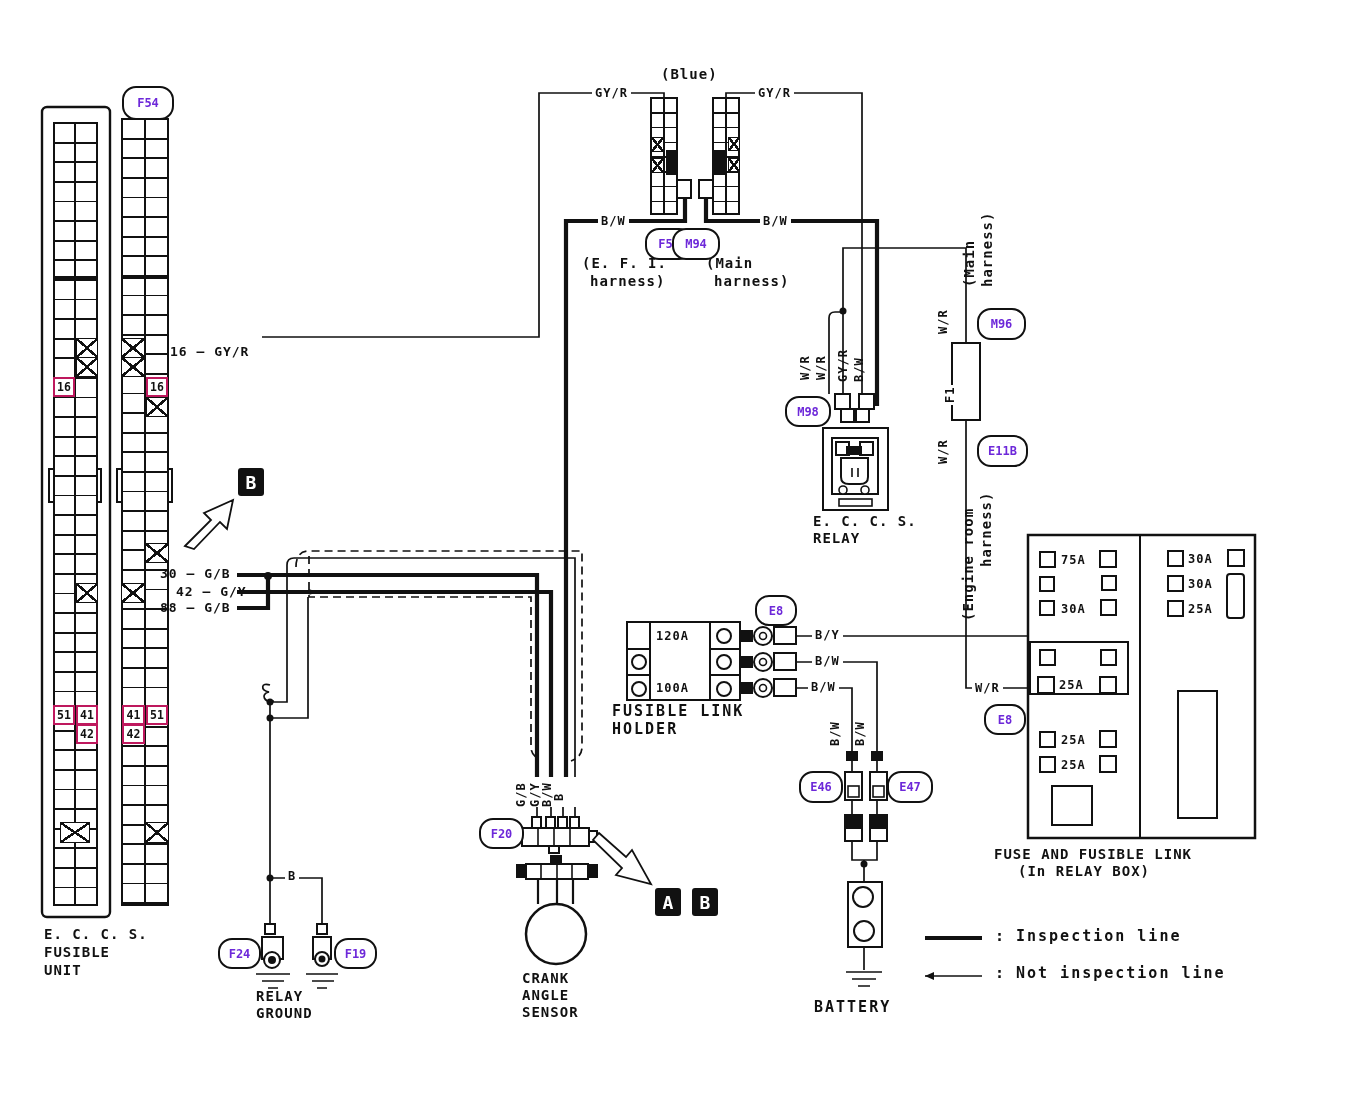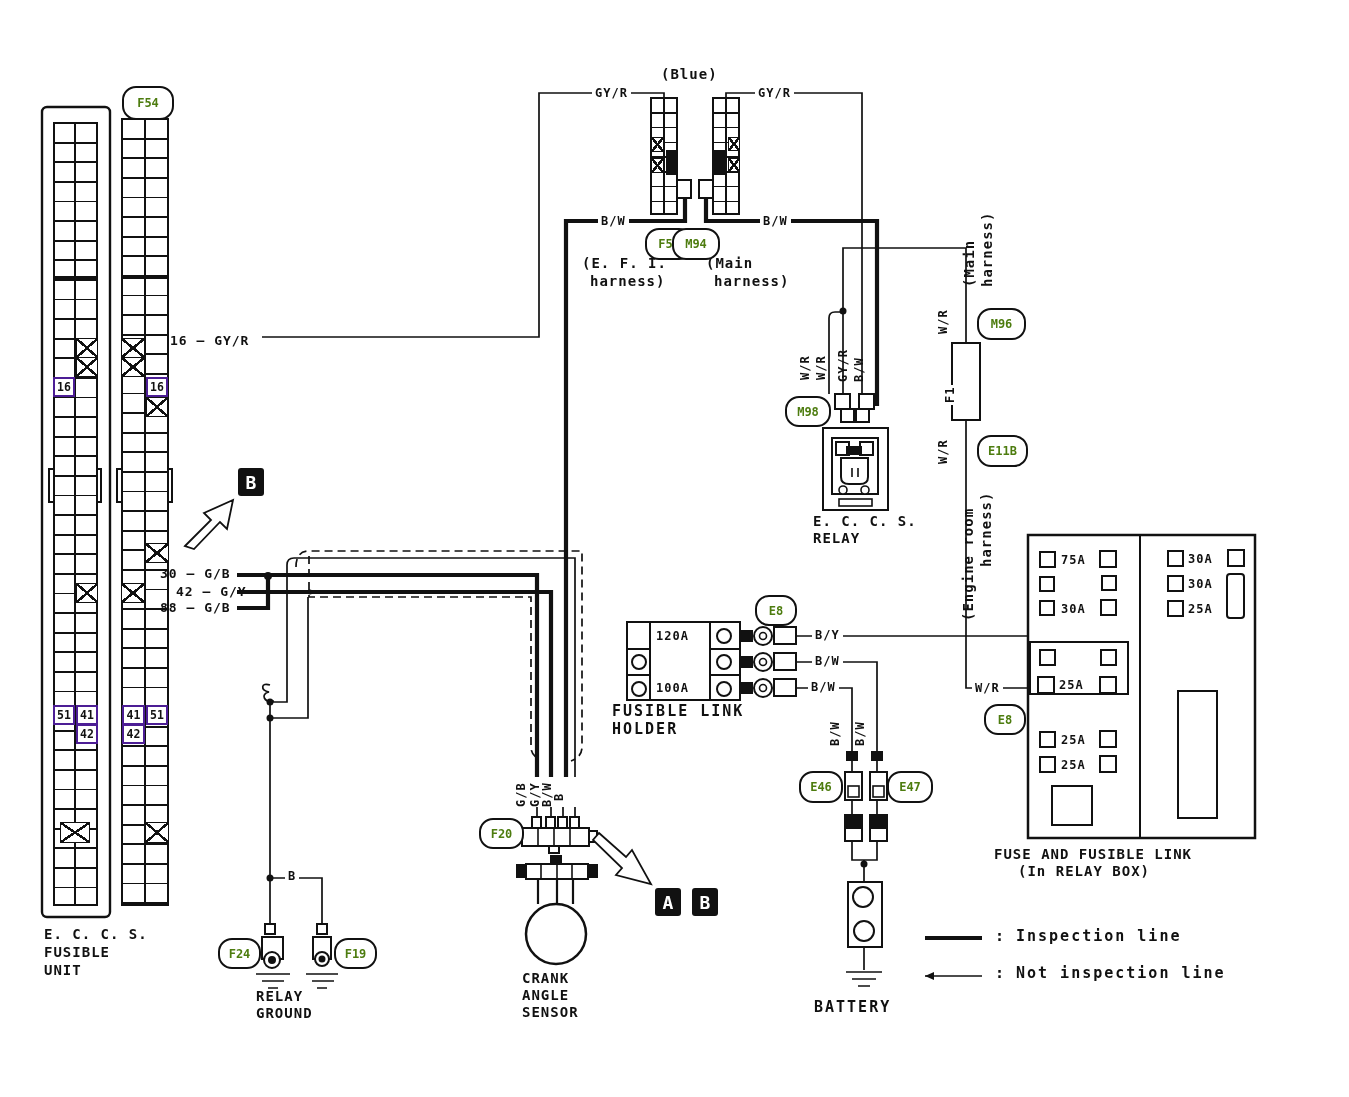--- a/index.html
+++ b/index.html
@@ -9,35 +9,35 @@
   .lbl{position:absolute;font:bold 13px "DejaVu Sans Mono",monospace;color:#111;
        letter-spacing:1px;white-space:nowrap;line-height:15px;}
   .lbl.bg{background:#fff;padding:0 3px;}
   .lbl.big{font-size:15px;letter-spacing:2px;}
   .lbl.med{font-size:14px;letter-spacing:1px;}
   .lbl.sm{font-size:12px;}
   .rot{transform:rotate(-90deg);transform-origin:0 100%;line-height:15px;}
   .rot.bg{background:#fff;padding:0 2px;}
   .oval{position:absolute;border:2px solid #111;border-radius:14px;background:#fff;
         font:bold 12px "DejaVu Sans Mono",monospace;display:flex;align-items:center;
-        justify-content:center;color:#4d7c0f;z-index:6;}
+        justify-content:center;color:#6d28d9;z-index:6;}
   .marker{position:absolute;background:#111;color:#fff;font:bold 18px "DejaVu Sans Mono",monospace;
         display:flex;align-items:center;justify-content:center;border-radius:3px;z-index:6;}
   .grid{position:absolute;border:2px solid #111;box-sizing:border-box;background-color:#fff;z-index:2;}
   .g40{background-image:
     linear-gradient(to right, transparent 0, transparent calc(50% - 1px), #111 calc(50% - 1px), #111 calc(50% + 1px), transparent calc(50% + 1px)),
     repeating-linear-gradient(to bottom, transparent 0, transparent 17.8px, #111 17.8px, #111 19.6px);}
   .g8{background-image:
     linear-gradient(to right, transparent 0, transparent calc(50% - 1px), #111 calc(50% - 1px), #111 calc(50% + 1px), transparent calc(50% + 1px)),
     repeating-linear-gradient(to bottom, transparent 0, transparent 13.2px, #111 13.2px, #111 14.75px);}
   .xc{position:absolute;z-index:3;background-color:#fff;background-image:
     linear-gradient(to top right, transparent calc(50% - 1.2px), #111 calc(50% - 1.2px), #111 calc(50% + 1.2px), transparent calc(50% + 1.2px)),
     linear-gradient(to bottom right, transparent calc(50% - 1.2px), #111 calc(50% - 1.2px), #111 calc(50% + 1.2px), transparent calc(50% + 1.2px));
     border:1.5px solid #111;box-sizing:border-box;}
-  .pincell{position:absolute;border:2px solid #4c1d95;background:#fff;z-index:3;box-sizing:border-box;
+  .pincell{position:absolute;border:2px solid #be185d;background:#fff;z-index:3;box-sizing:border-box;
     font:bold 11.5px "DejaVu Sans Mono",monospace;display:flex;align-items:center;justify-content:center;color:#111;}
   .fillblk{position:absolute;background:#111;z-index:3;}
   .sep{position:absolute;background:#111;z-index:3;}
   .flbl{position:absolute;font:bold 12px "DejaVu Sans Mono",monospace;background:#fff;
         padding:0 2px;letter-spacing:1px;white-space:nowrap;z-index:5;}
   .txt-layer{position:absolute;left:0;top:0;width:100%;height:100%;z-index:4;}
 </style>
 </head>
 <body>
 
@@ -273,21 +273,21 @@
     <div class="lbl bg sm" style="left:755px;top:86px">GY/R</div>
     <div class="lbl bg sm" style="left:598px;top:214px">B/W</div>
     <div class="lbl bg sm" style="left:760px;top:214px">B/W</div>
     <div class="lbl med" style="left:582px;top:256px">(E. F. I.</div>
     <div class="lbl med" style="left:590px;top:274px">harness)</div>
     <div class="lbl med" style="left:706px;top:256px">(Main</div>
     <div class="lbl med" style="left:714px;top:274px">harness)</div>
     <div class="lbl med rot" style="left:977px;top:272px">(Main</div>
     <div class="lbl med rot" style="left:995px;top:272px">harness)</div>
 
-    <div class="lbl" style="left:170px;top:333px">16 — GY/R</div>
+    <div class="lbl" style="left:170px;top:344px">16 — GY/R</div>
     <div class="lbl" style="left:160px;top:566px">30 — G/B</div>
     <div class="lbl" style="left:176px;top:584px">42 — G/Y</div>
     <div class="lbl" style="left:160px;top:600px">88 — G/B</div>
 
     <div class="lbl med" style="left:44px;top:927px">E. C. C. S.</div>
     <div class="lbl med" style="left:44px;top:945px">FUSIBLE</div>
     <div class="lbl med" style="left:44px;top:963px">UNIT</div>
 
     <div class="lbl sm rot" style="left:813px;top:365px">W/R</div>
     <div class="lbl sm rot" style="left:829px;top:365px">W/R</div>

